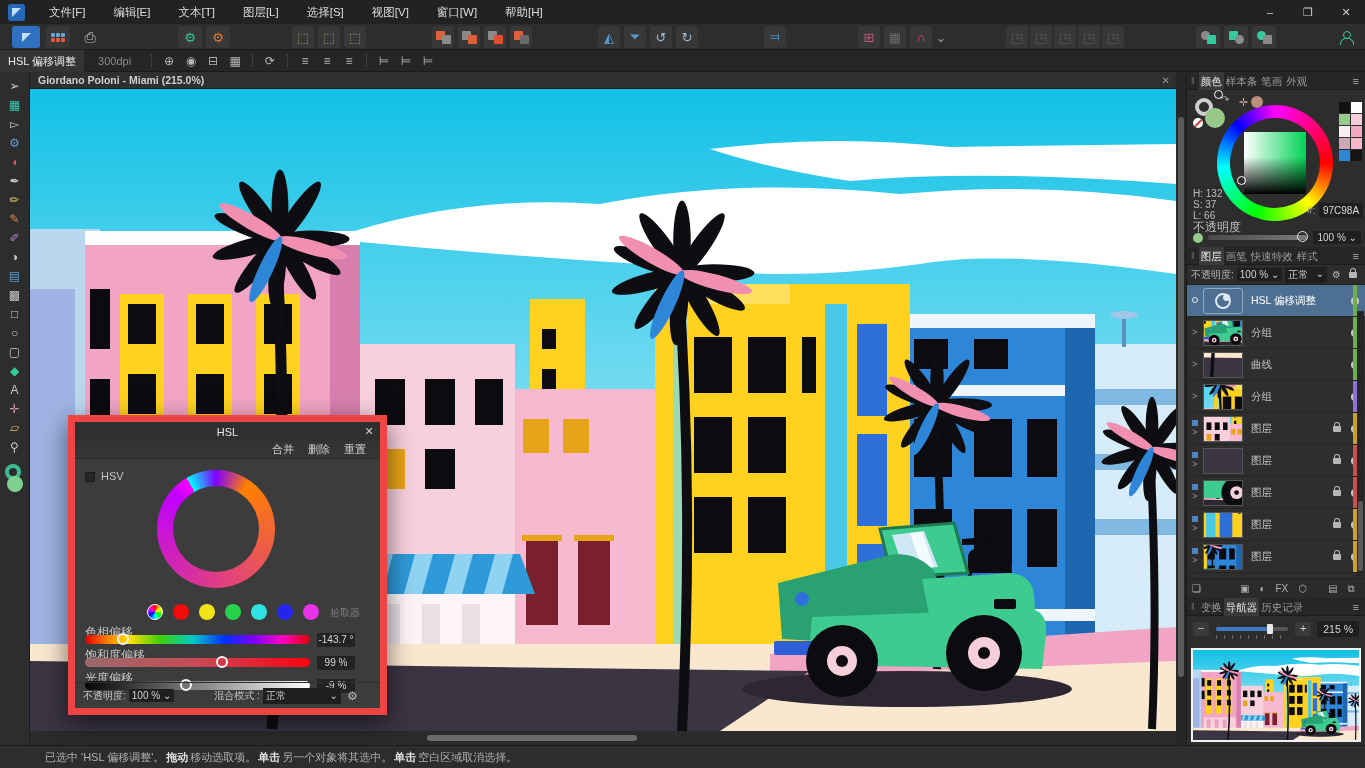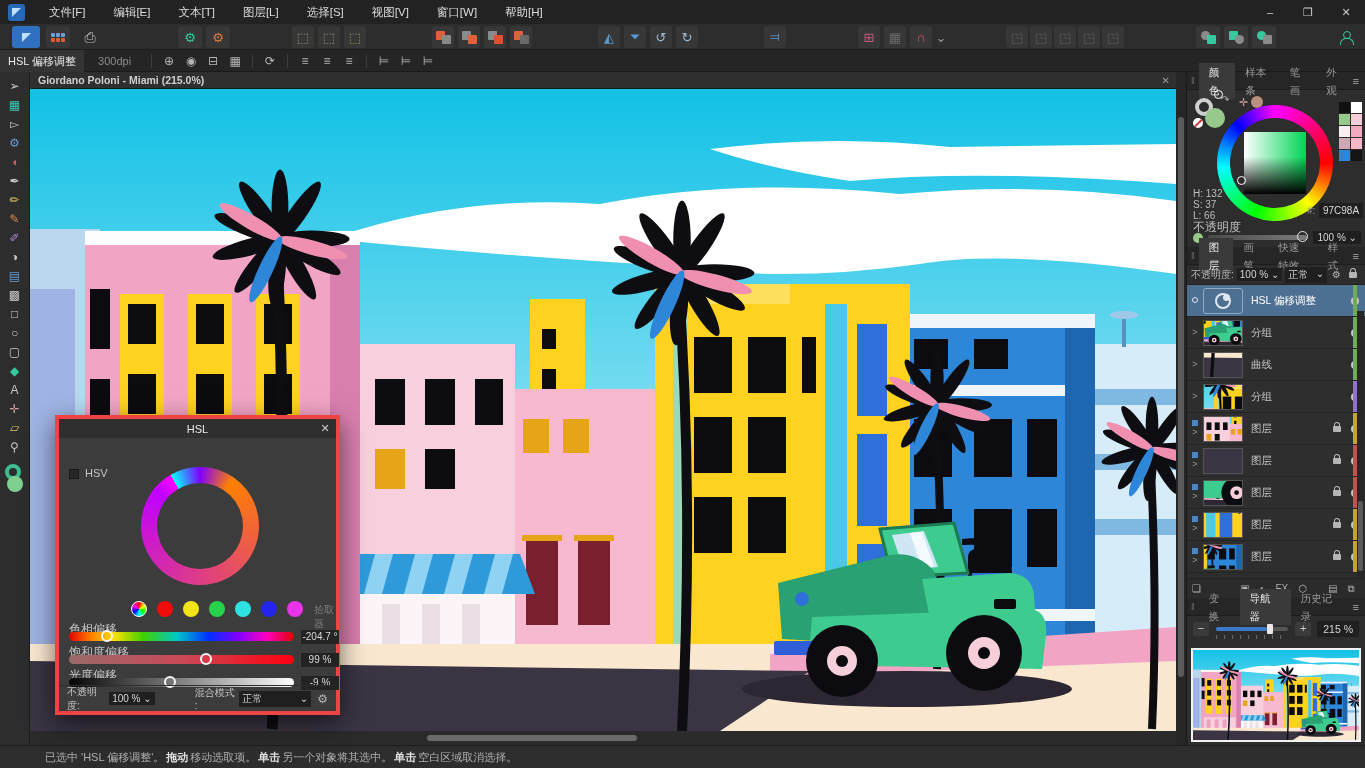--- a/index.html
+++ b/index.html
@@ -42,21 +42,21 @@
   #tabbar .title{margin-left:8px;color:#cfcfcf;font-size:10.5px;}
   #tabbar .x{margin-left:auto;margin-right:6px;color:#9a9a9a;font-size:10px;}
   #canvas{left:30px;top:89px;width:1146px;height:642px;overflow:hidden;background:#9adbe8;}
   #vscroll{left:1176px;top:89px;width:10px;height:642px;background:#262626;}
   #vscroll .thumb{position:absolute;left:2px;top:28px;width:6px;height:560px;background:#5a5a5a;border-radius:3px;}
   #hscroll{left:30px;top:731px;width:1146px;height:14px;background:#2b2b2b;}
   #hscroll .thumb{position:absolute;left:397px;top:4px;width:210px;height:6px;background:#6a6a6a;border-radius:3px;}
   
   .panel-tabs{display:flex;align-items:center;height:18px;background:#262626;border-bottom:1px solid #1c1c1c;color:#9a9a9a;}
   .panel-tabs .grip{margin:0 4px;color:#6a6a6a;font-size:9px;}
-  .panel-tabs .tab{padding:0 10px;line-height:18px;font-size:10.5px;}
+  .panel-tabs .tab{padding:0 2px;line-height:18px;font-size:10.5px;}
   .panel-tabs .tab.on{background:#3a3a3a;color:#e8e8e8;}
   .panel-tabs .menu{margin-left:auto;margin-right:6px;color:#b0b0b0;}
   #colorpanel{left:1186px;top:72px;width:179px;height:175px;background:#2d2d2d;border-left:1px solid #1a1a1a;}
   #wheel{position:absolute;left:30px;top:33px;width:116px;height:116px;border-radius:50%;
     background:conic-gradient(from 0deg,#f0f,#f00 90deg,#ff0 140deg,#0f0 200deg,#0ff 265deg,#00f 315deg,#f0f 360deg);}
   #wheel::after{content:"";position:absolute;left:13px;top:13px;width:90px;height:90px;border-radius:50%;background:#2d2d2d;}
   #slbox{position:absolute;left:57px;top:60px;width:62px;height:62px;z-index:2;
     background:linear-gradient(to bottom,rgba(0,0,0,0) 40%,#000),linear-gradient(to right,#fff,#00d455);}
   #slmark{position:absolute;left:27px;top:18px;width:9px;height:9px;border:1.5px solid #fff;border-radius:50%;z-index:3;}
   #huemark{position:absolute;left:50px;top:104px;width:9px;height:9px;border:1.5px solid #fff;border-radius:50%;z-index:3;}
@@ -101,21 +101,21 @@
   .ztrack .fill{position:absolute;left:0;top:0;height:4px;width:70%;background:#3a7bc8;border-radius:2px;}
   .ztrack .hh{position:absolute;left:70%;top:-3px;width:6px;height:10px;background:#e8e8e8;border-radius:1px;}
   .ztrack .ticks{position:absolute;left:0;top:8px;width:100%;height:4px;background:repeating-linear-gradient(to right,#6a6a6a 0 1px,transparent 1px 8px);}
   .zval{background:#1f1f1f;color:#d5d5d5;padding:2px 6px;font-size:10.5px;}
   .navthumb{position:absolute;left:4px;top:50px;width:170px;height:94px;border:2px solid #f2f2f2;background:#fff;}
   .navthumb svg{display:block;width:100%;height:100%;}
   
   #statusbar{left:0;top:745px;width:1365px;height:23px;background:#2d2d2d;border-top:1px solid #1c1c1c;display:flex;align-items:center;padding-left:45px;color:#b0b0b0;}
   #statusbar b{color:#e0e0e0;margin:0 2px;}
   
-  #hsldialog{left:55px;top:415px;width:285px;height:300px;background:#3c3c3c;border:4px solid #ef4444;box-shadow:0 8px 24px rgba(0,0,0,.55);z-index:10;}
+  #hsldialog{left:68px;top:415px;width:319px;height:300px;background:#3c3c3c;border:7px solid #ef4444;box-shadow:0 8px 24px rgba(0,0,0,.55);z-index:10;}
   #hsldialog .title{height:19px;background:#2f2f2f;display:flex;align-items:center;}
   #hsldialog .title .t{flex:1;text-align:center;color:#e8e8e8;}
   #hsldialog .title .x{width:22px;text-align:center;color:#cfcfcf;}
   #hsldialog .actions{height:18px;display:flex;justify-content:flex-end;align-items:center;background:#343434;border-bottom:1px solid #2a2a2a;}
   #hsldialog .actions span{margin-right:14px;color:#d0d0d0;}
   .hsvrow{position:absolute;left:10px;top:48px;display:flex;align-items:flex-end;color:#c5c5c5;}
   .cb{width:10px;height:10px;background:#262626;border:1px solid #1a1a1a;margin-right:6px;}
   #dwheel{position:absolute;left:82px;top:48px;width:118px;height:118px;border-radius:50%;
     background:conic-gradient(from 0deg,#8000ff,#ff8000 35deg,#c000ff 310deg,#ff00ff 330deg,#ff0000 90deg,#adff2f 140deg,#00c000 185deg,#00ffff 255deg,#8000ff 360deg);}
   #dwheel::after{content:"";position:absolute;left:16px;top:16px;width:86px;height:86px;border-radius:50%;background:#3c3c3c;}
@@ -678,40 +678,45 @@
     <b>单击</b>
     <span>空白区域取消选择。</span>
   </div>
 
   <div id="hsldialog" class="abs">
     <div class="title">
       <span style="width:22px"></span>
       <span class="t">HSL</span>
       <span class="x">✕</span>
     </div>
+    <div class="actions">
+      <span>合并</span>
+      <span>删除</span>
+      <span>重置</span>
+    </div>
     <div class="hsvrow">
       <span class="cb"></span>
       <span>HSV</span>
     </div>
     <div id="dwheel"></div>
     <div class="swrow">
       <span class="swc rb"></span>
       <span class="swc" style="background: rgb(241, 12, 12);"></span>
       <span class="swc" style="background: rgb(242, 228, 24);"></span>
       <span class="swc" style="background: rgb(39, 210, 75);"></span>
       <span class="swc" style="background: rgb(46, 226, 226);"></span>
       <span class="swc" style="background: rgb(36, 36, 236);"></span>
       <span class="swc" style="background: rgb(232, 51, 232);"></span>
     </div>
     <span class="pickbtn">拾取器</span>
     <span class="sllabel" style="top:202px">色相偏移</span>
     <span class="sltrack hue-g" style="top:213px">
         <span class="h" style="left: 17%;"></span>
       </span>
-    <span class="slval" style="top:211px">-204.7 °</span>
+    <span class="slval" style="top:211px">-143.7 °</span>
     <span class="sllabel" style="top:225px">饱和度偏移</span>
     <span class="sltrack sat-g" style="top:236px">
         <span class="h" style="left: 61%;"></span>
       </span>
     <span class="slval" style="top:234px">99 %</span>
     <span class="sllabel" style="top:248px">光度偏移</span>
     <span class="sltrack lum-g" style="top:259px">
         <span class="h" style="left: 45%;"></span>
       </span>
     <span class="slval" style="top:257px">-9 %</span>

